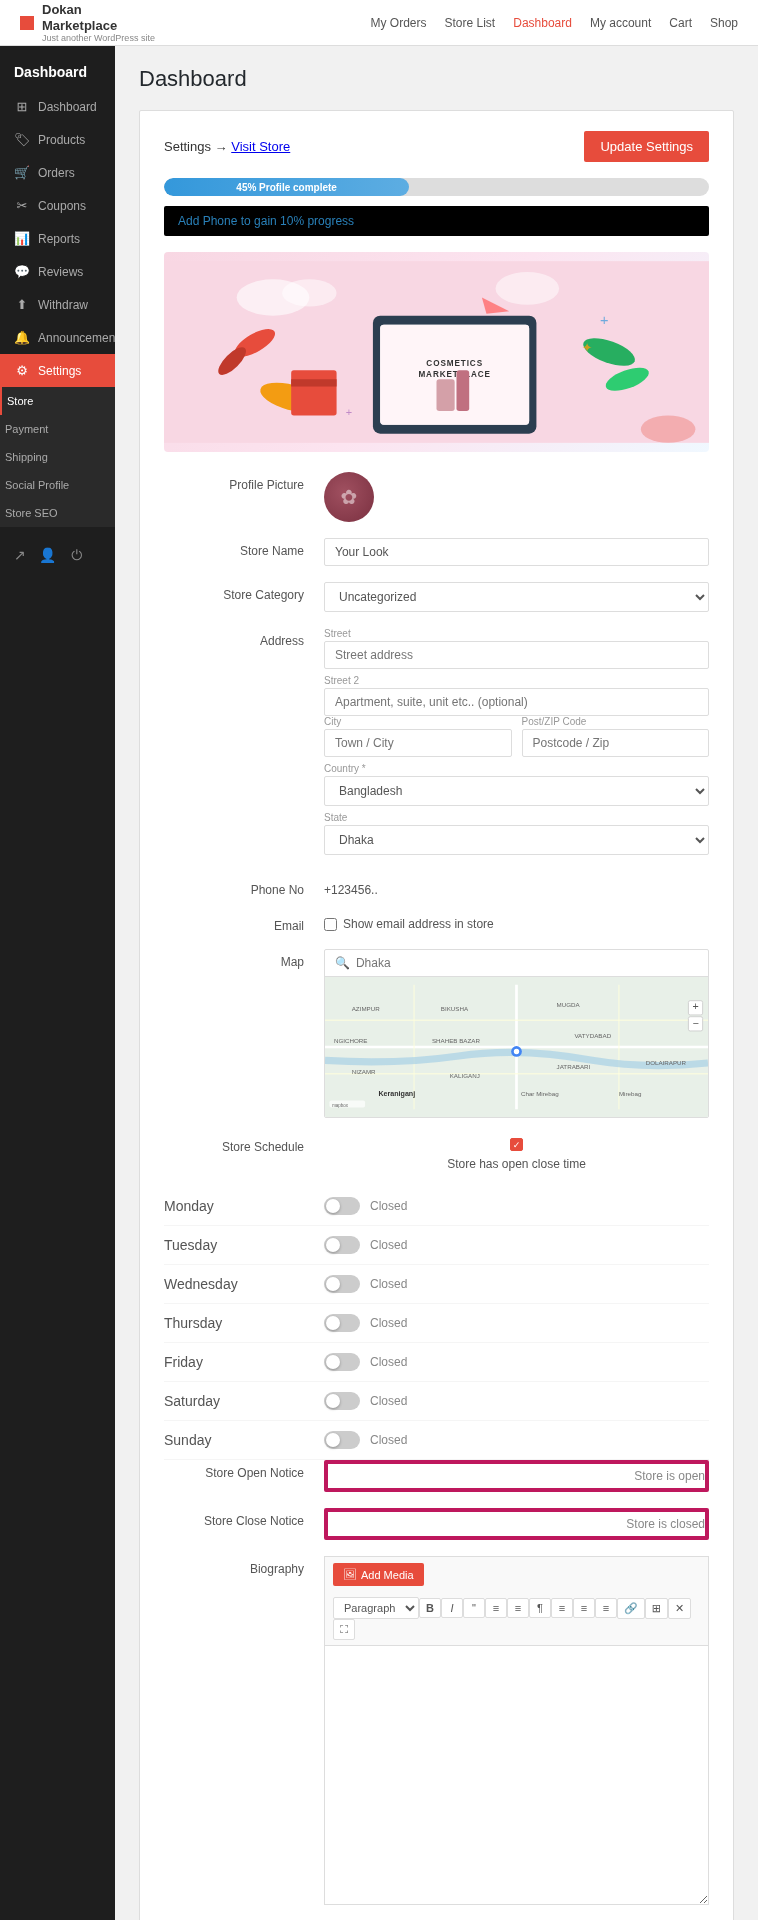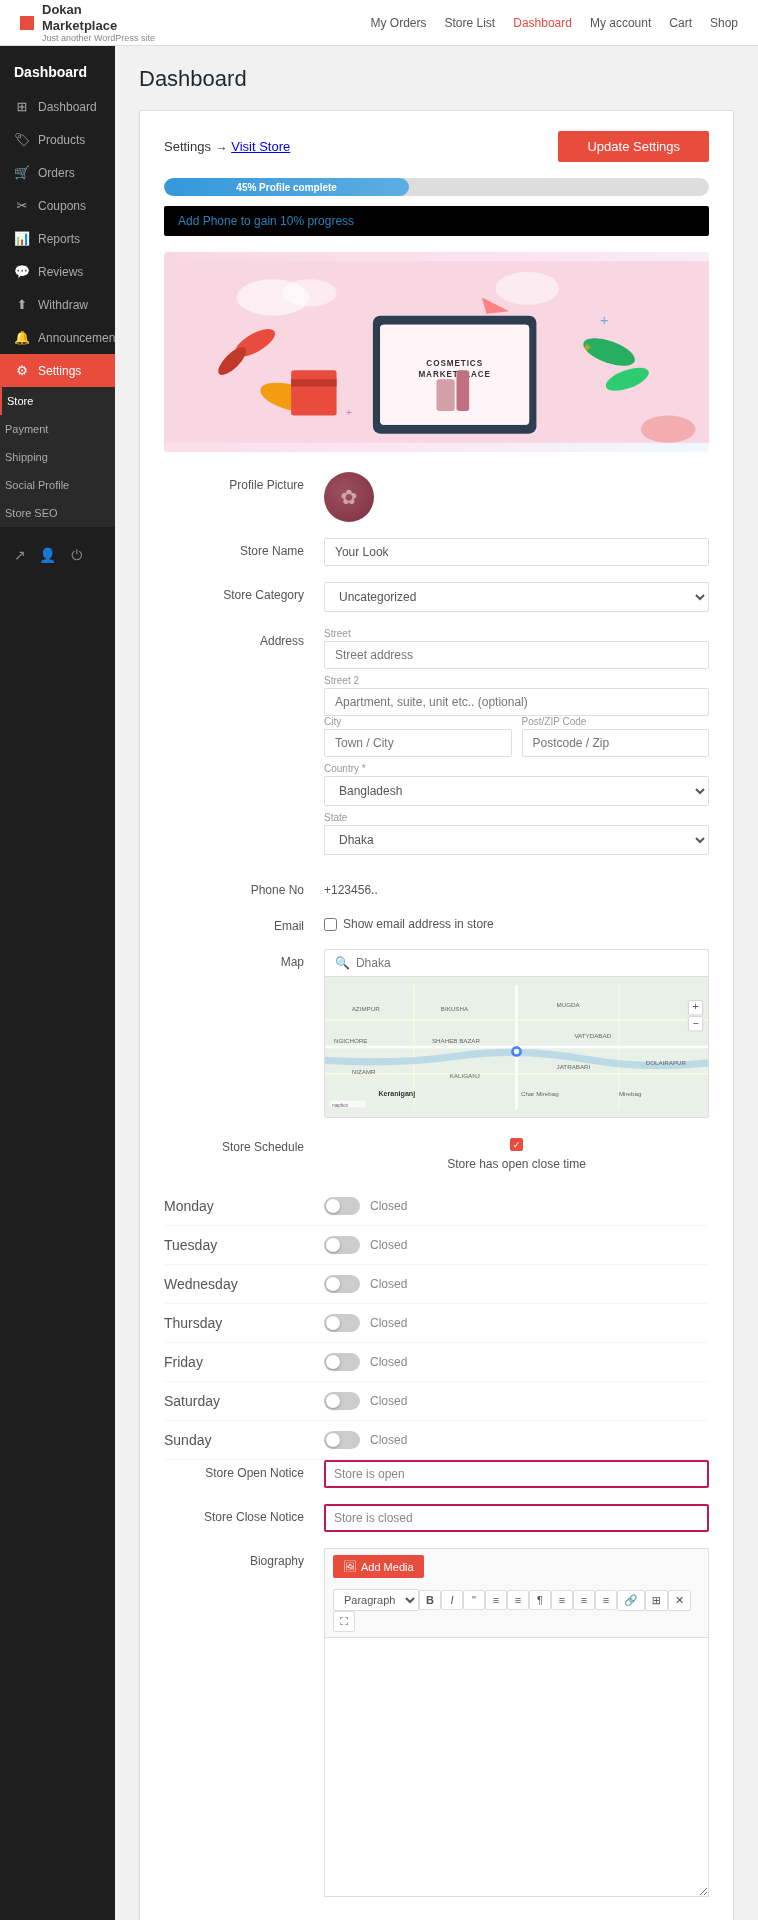--- a/index.html
+++ b/index.html
@@ -31,21 +31,21 @@
     .sidebar-bottom span { color: #888; font-size: 14px; cursor: pointer; }
 
     
     .main { flex: 1; padding: 20px 24px; background: #f1f1f1; }
     .page-title { font-size: 22px; font-weight: 400; color: #23282d; margin-bottom: 18px; }
 
     
     .card { background: #fff; border: 1px solid #ddd; border-radius: 2px; padding: 20px 24px; margin-bottom: 16px; }
 
     .settings-header { display: flex; justify-content: space-between; align-items: center; margin-bottom: 16px; }
-    .btn-update { background: #e74c3c; color: #fff; border: none; padding: 8px 29px; font-size: 13px; cursor: pointer; border-radius: 2px; }
+    .btn-update { background: #e74c3c; color: #fff; border: none; padding: 8px 16px; font-size: 13px; cursor: pointer; border-radius: 2px; }
 
     
     .progress-bar-wrap { background: #ddd; border-radius: 10px; height: 18px; margin-bottom: 10px; position: relative; overflow: hidden; }
     .progress-bar-fill { background: linear-gradient(90deg, #3498db 0%, #5dade2 100%); height: 100%; width: 45%; border-radius: 10px; display: flex; align-items: center; justify-content: center; }
     .progress-text { font-size: 10px; color: #fff; font-weight: 600; }
     .progress-hint { background: #000000; color: #2980b9; padding: 8px 14px; border-radius: 2px; font-size: 12px; margin-bottom: 16px; }
 
     
     .store-banner { width: 100%; height: 200px; background: linear-gradient(135deg, #f8d7e3 0%, #fce4f0 50%, #f0f8ff 100%); border-radius: 4px; margin-bottom: 20px; display: flex; align-items: center; justify-content: center; position: relative; overflow: hidden; }
 
@@ -86,21 +86,21 @@
     .checkbox-checked::after { content: '✓'; color: #fff; font-size: 9px; }
 
     
     .day-row { display: flex; align-items: center; padding: 10px 0; border-bottom: 1px solid #f5f5f5; }
     .day-label { width: 160px; flex-shrink: 0; font-size: 14px; color: #555; text-align: left; padding-right: 29px; }
     .toggle { width: 36px; height: 18px; background: #ccc; border-radius: 9px; position: relative; cursor: pointer; flex-shrink: 0; }
     .toggle-knob { width: 14px; height: 14px; background: #fff; border-radius: 50%; position: absolute; top: 2px; left: 2px; box-shadow: 0 1px 3px rgba(0,0,0,0.3); }
     .closed-text { font-size: 12px; color: #888; margin-left: 10px; }
 
     
-    .notice-input { width: 100%; border: 2px solid #be185d; padding: 5px 8px; font-size: 12px; border-radius: 2px; color: #888; }
+    .notice-input { width: 100%; border: 4px solid #be185d; padding: 5px 0; font-size: 12px; border-radius: 2px; color: #888; text-align: right; }
 
     
     .bio-toolbar { background: #f9f9f9; border: 1px solid #ddd; border-bottom: none; padding: 6px 8px; display: flex; gap: 4px; align-items: center; flex-wrap: wrap; }
     .bio-btn-add { background: #e74c3c; color: #fff; border: none; padding: 5px 10px; font-size: 11px; border-radius: 2px; cursor: pointer; display: flex; align-items: center; gap: 4px; }
     .editor-toolbar { display: flex; gap: 0; flex-wrap: wrap; align-items: center; }
     .editor-btn { background: #fff; border: 1px solid #ddd; padding: 3px 6px; font-size: 11px; cursor: pointer; border-radius: 2px; color: #555; min-width: 22px; text-align: center; }
     .editor-select { border: 1px solid #ddd; padding: 3px 6px; font-size: 11px; border-radius: 2px; background: #fff; color: #555; }
     .bio-textarea { width: 100%; height: 260px; border: 1px solid #ddd; padding: 10px; font-size: 12px; resize: vertical; outline: none; color: #333; background: #fff; }
   </style>
 </head>

